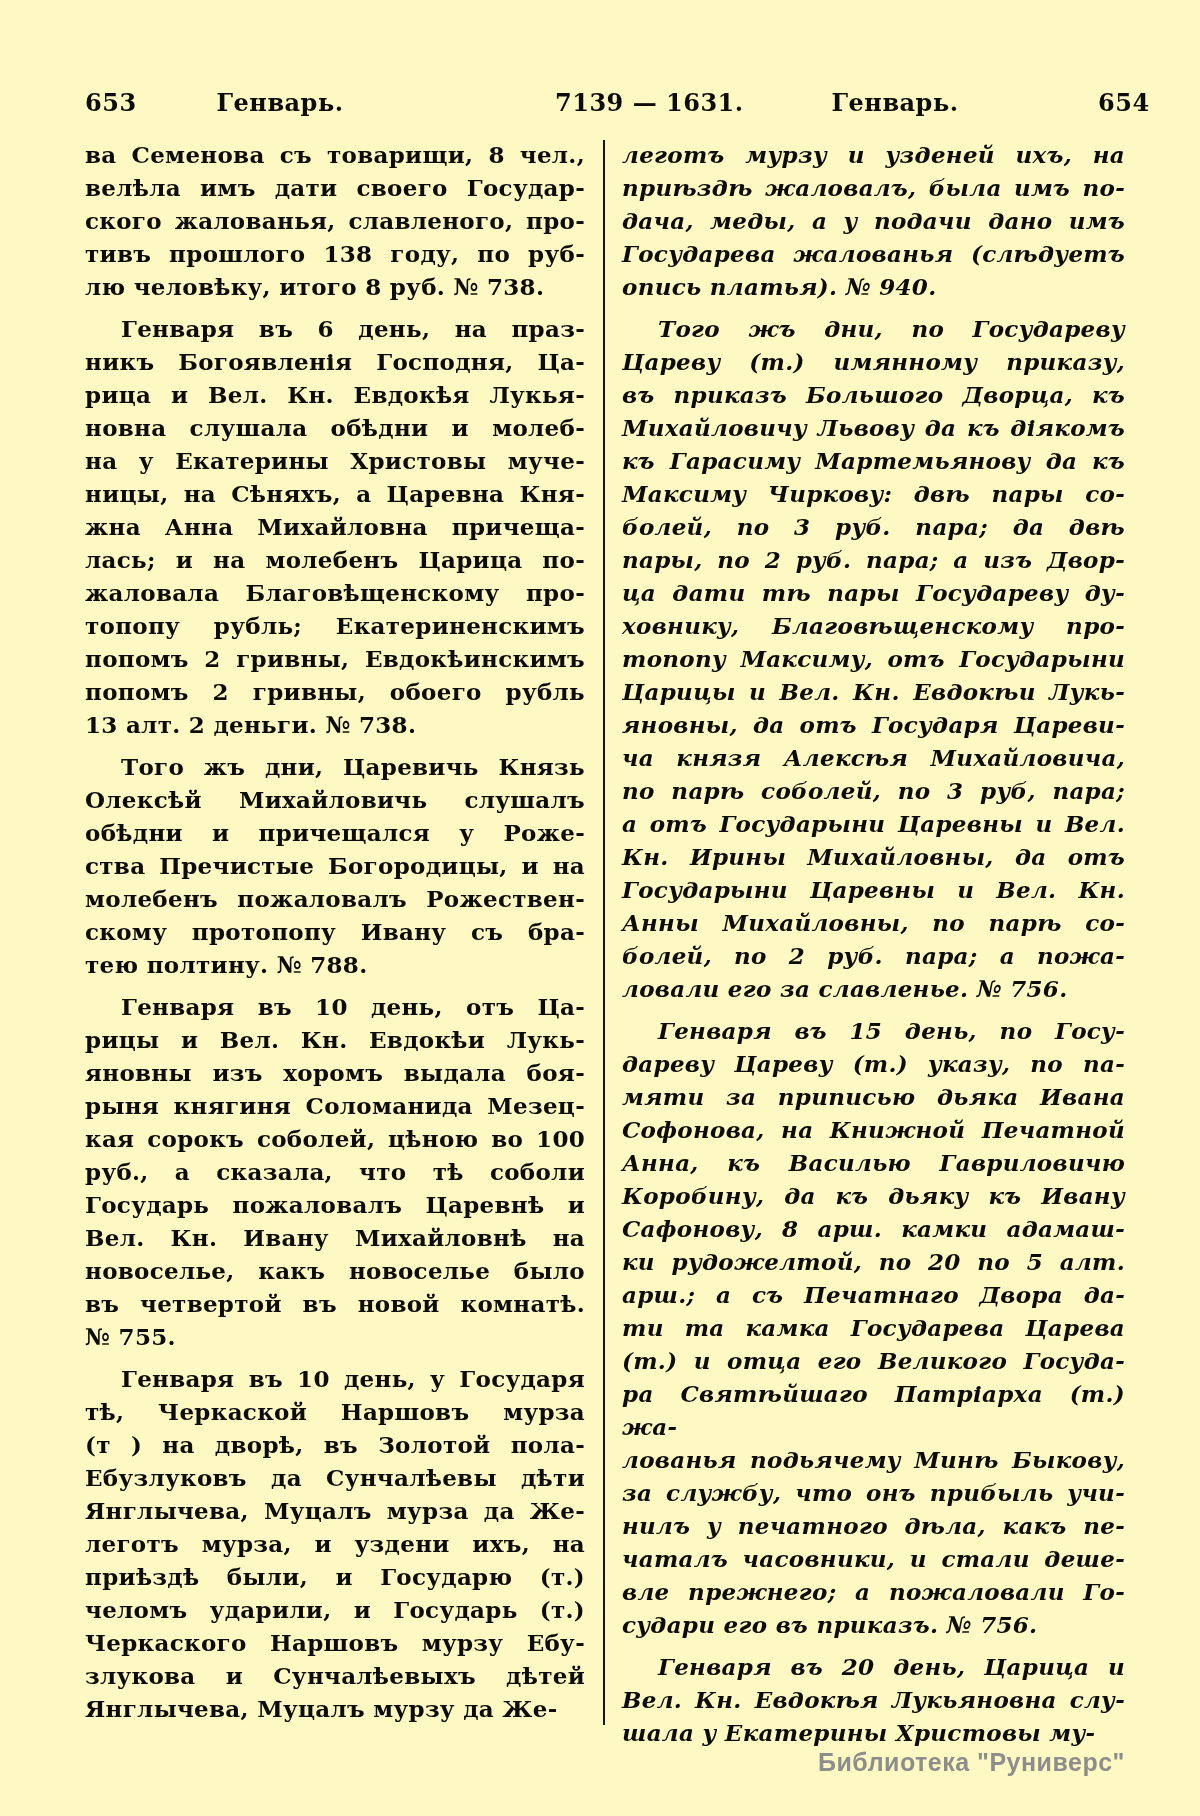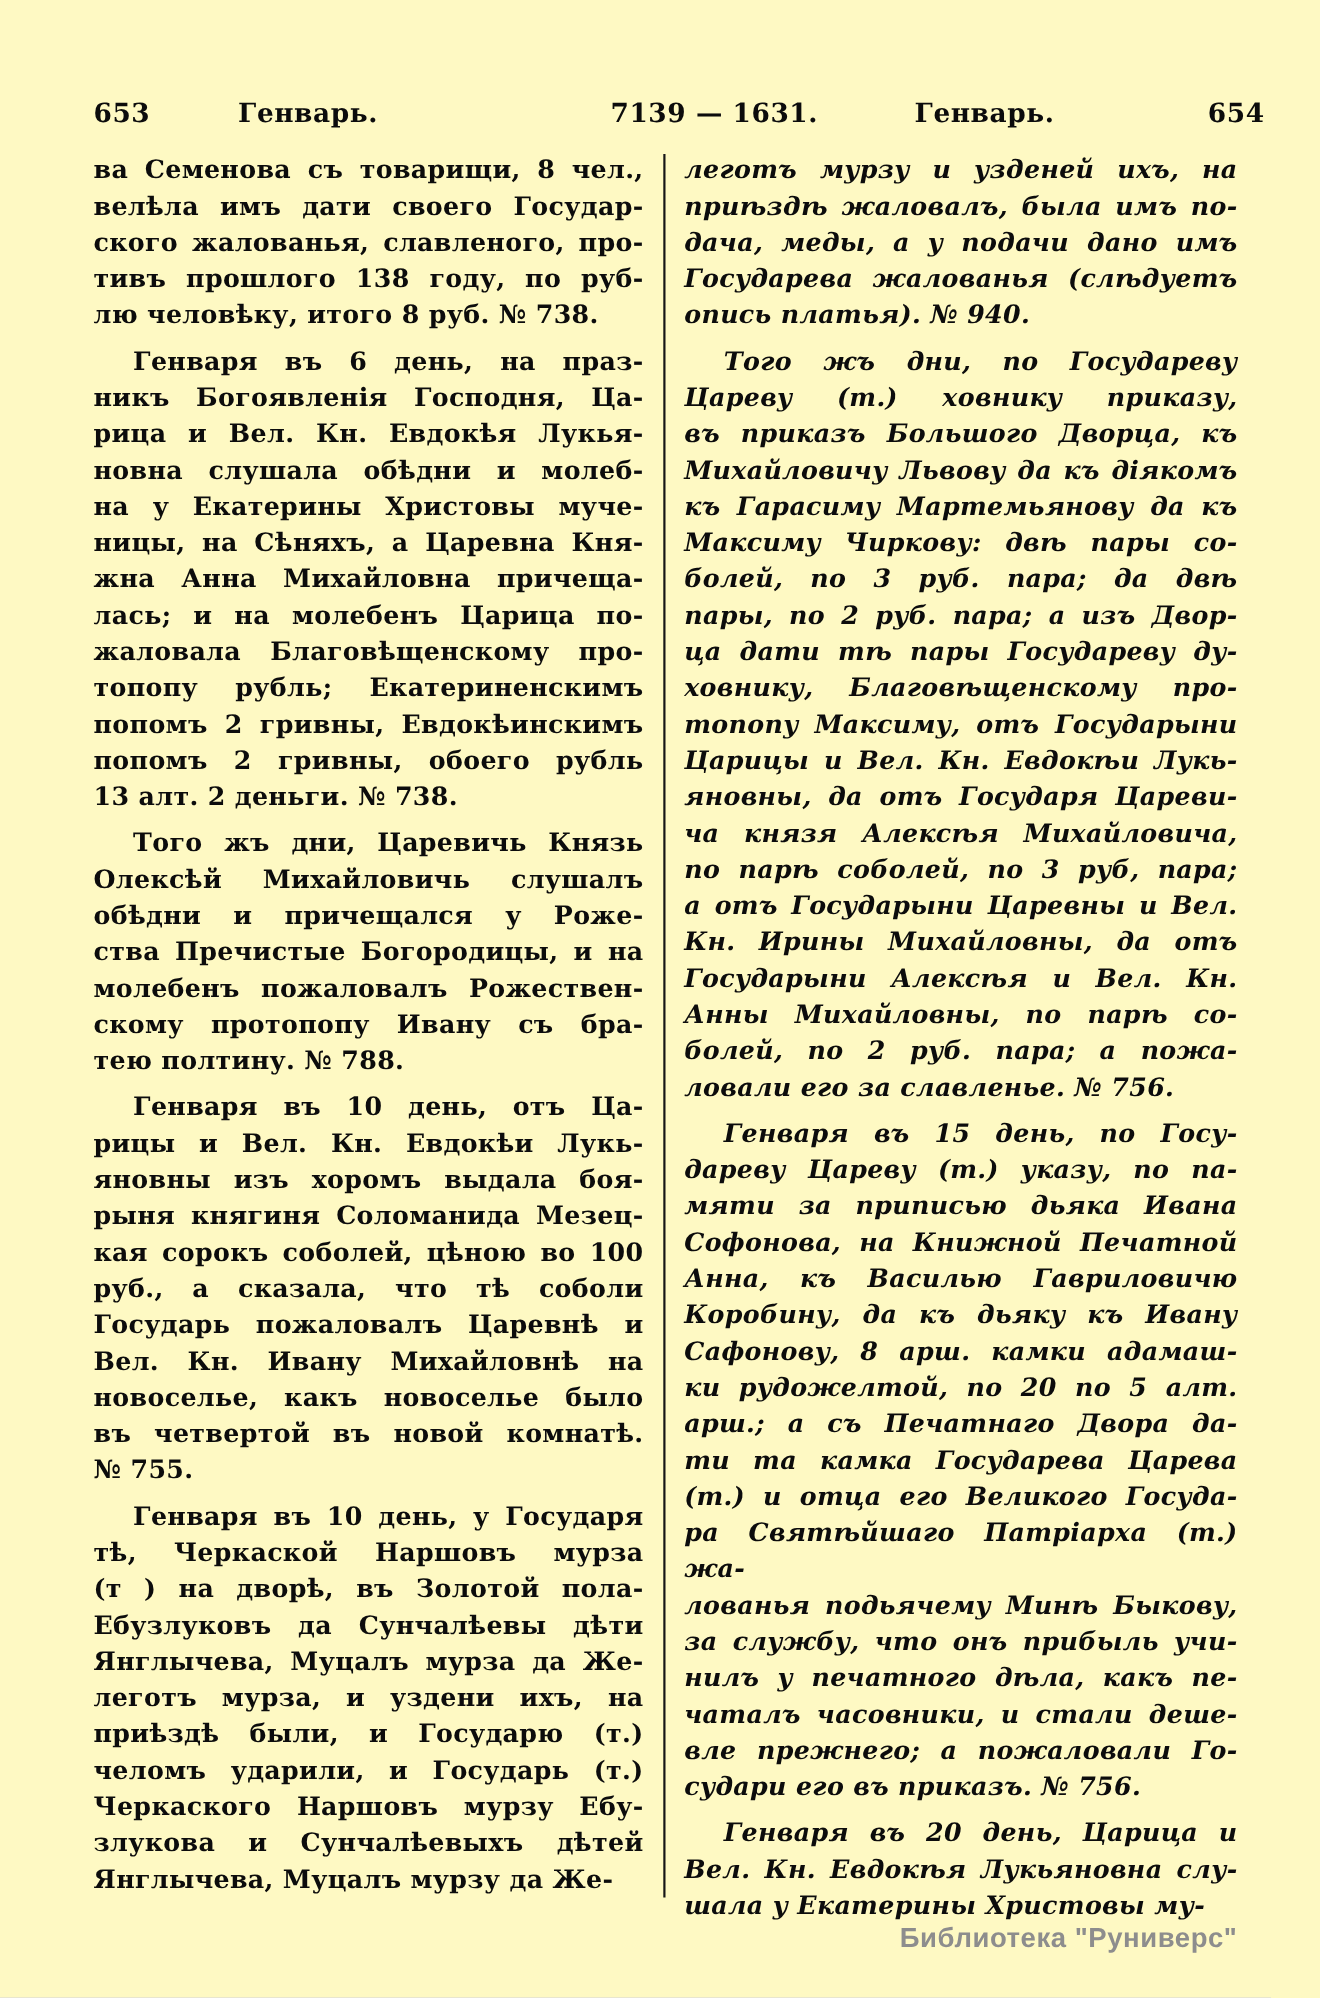--- a/index.html
+++ b/index.html
@@ -122,37 +122,37 @@
   <div class="col col-right">
       <div class="para">
         <div class="line">леготъ мурзу и узденей ихъ, на</div>
         <div class="line">приѣздѣ жаловалъ, была имъ по-</div>
         <div class="line">дача, меды, а у подачи дано имъ</div>
         <div class="line">Государева жалованья (слѣдуетъ</div>
         <div class="line last">опись платья). № 940.</div>
       </div>
       <div class="para indent">
         <div class="line">Того жъ дни, по Государеву</div>
-        <div class="line">Цареву (т.) ховнику приказу,</div>
+        <div class="line">Цареву (т.) имянному приказу,</div>
         <div class="line">въ приказъ Большого Дворца, къ</div>
         <div class="line">Михайловичу Львову да къ діякомъ</div>
         <div class="line">къ Гарасиму Мартемьянову да къ</div>
         <div class="line">Максиму Чиркову: двѣ пары со-</div>
         <div class="line">болей, по 3 руб. пара; да двѣ</div>
         <div class="line">пары, по 2 руб. пара; а изъ Двор-</div>
         <div class="line">ца дати тѣ пары Государеву ду-</div>
         <div class="line">ховнику, Благовѣщенскому про-</div>
         <div class="line">топопу Максиму, отъ Государыни</div>
         <div class="line">Царицы и Вел. Кн. Евдокѣи Лукь-</div>
         <div class="line">яновны, да отъ Государя Цареви-</div>
         <div class="line">ча князя Алексѣя Михайловича,</div>
         <div class="line">по парѣ соболей, по 3 руб, пара;</div>
         <div class="line">а отъ Государыни Царевны и Вел.</div>
         <div class="line">Кн. Ирины Михайловны, да отъ</div>
-        <div class="line">Государыни Алексѣя и Вел. Кн.</div>
+        <div class="line">Государыни Царевны и Вел. Кн.</div>
         <div class="line">Анны Михайловны, по парѣ со-</div>
         <div class="line">болей, по 2 руб. пара; а пожа-</div>
         <div class="line last">ловали его за славленье. № 756.</div>
       </div>
       <div class="para indent">
         <div class="line">Генваря въ 15 день, по Госу-</div>
         <div class="line">дареву Цареву (т.) указу, по па-</div>
         <div class="line">мяти за приписью дьяка Ивана</div>
         <div class="line">Софонова, на Книжной Печатной</div>
         <div class="line">Анна, къ Василью Гавриловичю</div>

